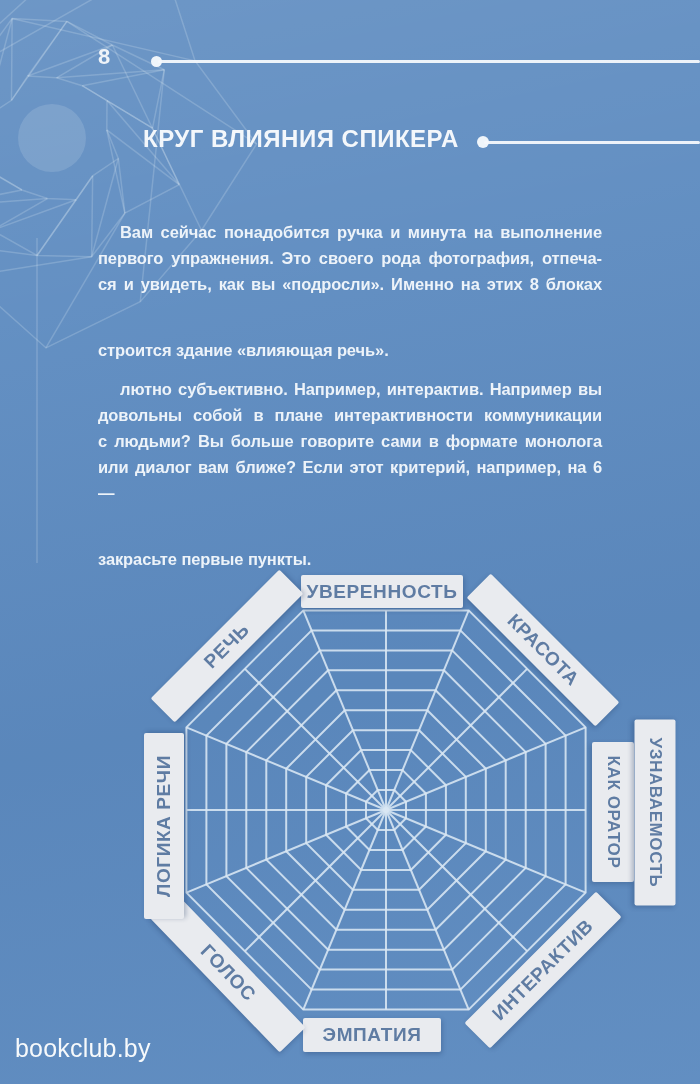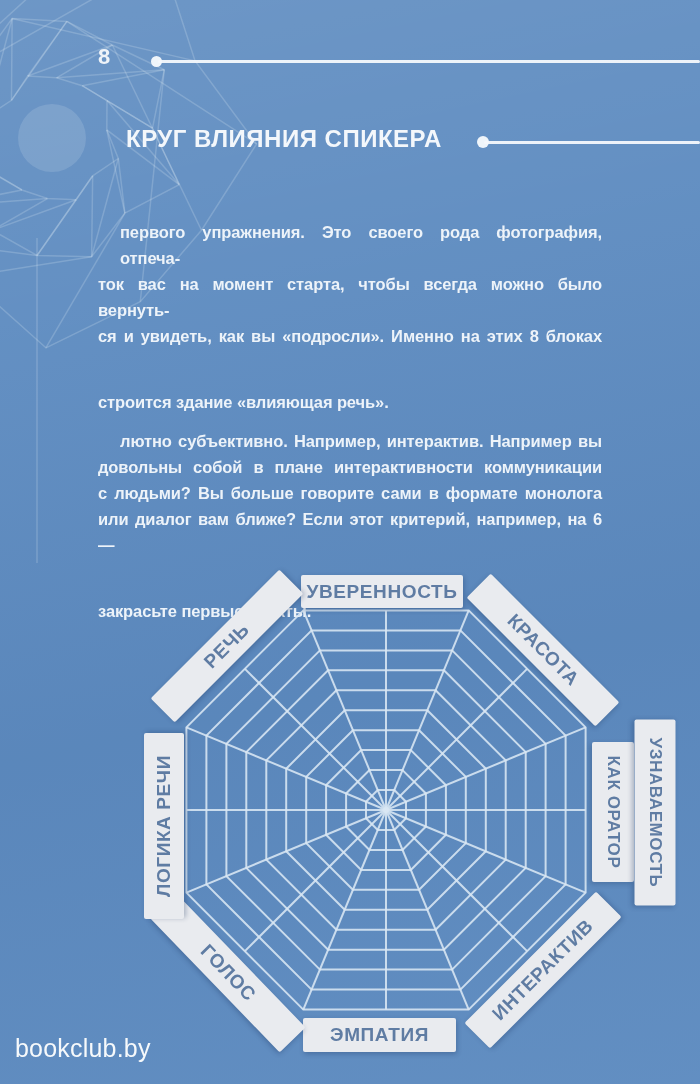--- a/index.html
+++ b/index.html
@@ -16,41 +16,41 @@
   .abs{position:absolute;}
   
   #ornament{position:absolute;left:-180px;top:-92px;width:480px;height:660px;}
   #ornament polygon,#ornament line{fill:none;stroke:rgba(235,243,250,.20);stroke-width:1.5;}
   
   .page-number{left:98px;top:44px;font-size:22px;font-weight:700;color:var(--ink);}
   .rule{position:absolute;height:3px;border-radius:2px;background:rgba(244,248,252,.95);}
   .rule-dot{position:absolute;border-radius:50%;background:rgba(244,248,252,.97);}
   #header-rule{left:158px;top:60px;width:542px;}
   #header-dot{left:151px;top:56px;width:11px;height:11px;}
-  .page-title{left:126px;top:125px;font-size:24px;font-weight:700;letter-spacing:.5px;color:#f3f7fb;white-space:nowrap;}
+  .page-title{left:143px;top:125px;font-size:24px;font-weight:700;letter-spacing:.5px;color:#f3f7fb;white-space:nowrap;}
   #title-rule{left:484px;top:141px;width:216px;}
   #title-dot{left:477px;top:136px;width:12px;height:12px;}
   
   #body-text{left:98px;top:219px;width:504px;font-size:16.5px;line-height:26px;font-weight:700;letter-spacing:-.1px;color:#edf3f9;}
   .para{margin:0 0 13px 0;}
   .para .pline{text-align:justify;text-align-last:justify;white-space:normal;}
   .para .pline:first-child{padding-left:22px;}
   .para .pline:last-child{text-align-last:left;margin-top:40px;}
   
   #web-svg{position:absolute;left:166px;top:590px;width:440px;height:440px;}
   #web-svg polygon,#web-svg line{fill:none;stroke-width:2;opacity:.88;}
   
   .tag{
     position:absolute;display:flex;align-items:center;justify-content:center;
     background:var(--banner-bg,#e9ebef);color:var(--banner-ink,#5f7ca3);
     font-weight:700;font-size:19px;letter-spacing:.6px;border-radius:2px;
     box-shadow:1px 2px 5px rgba(22,48,88,.30);white-space:nowrap;
   }
   #lbl-top{left:301px;top:575px;width:162px;height:33px;text-align:center;}
-  #lbl-bottom{left:303px;top:1018px;width:153px;height:34px;}
+  #lbl-bottom{left:303px;top:1018px;width:138px;height:34px;}
   #lbl-top-left{left:136px;top:629px;width:182px;height:34px;transform:rotate(-45deg);}
   #lbl-top-right{left:452px;top:633px;width:182px;height:34px;transform:rotate(45deg);}
   #lbl-left{left:71px;top:806px;width:186px;height:40px;transform:rotate(-90deg);}
   #lbl-right-outer{left:562px;top:792px;width:186px;height:41px;transform:rotate(90deg);font-size:17px;}
   #lbl-right-inner{left:543px;top:791px;width:140px;height:42px;transform:rotate(90deg);font-size:17px;box-shadow:2px 2px 5px rgba(22,48,88,.25);}
   #lbl-bottom-left{left:135px;top:955px;width:186px;height:36px;transform:rotate(46deg);}
   #lbl-bottom-right{left:450px;top:952px;width:186px;height:36px;transform:rotate(-45deg);}
   
   .watermark{left:15px;top:1034px;font-size:25px;font-weight:400;color:#f6f9fb;letter-spacing:.2px;}
 </style>
@@ -110,22 +110,22 @@
   <div class="abs page-number">8</div>
   <div class="rule-dot" id="header-dot"></div>
   <div class="rule" id="header-rule"></div>
 
   <div class="abs page-title">КРУГ ВЛИЯНИЯ СПИКЕРА</div>
   <div class="rule-dot" id="title-dot"></div>
   <div class="rule" id="title-rule"></div>
 
   <div class="abs" id="body-text">
       <div class="para">
+        <div class="pline">Вам сейчас понадобится ручка и минута на выполнение</div>
         <div class="pline">первого упражнения. Это своего рода фотография, отпеча-</div>
-        <div class="pline">ток вас на момент старта, чтобы всегда можно было вернуть-</div>
         <div class="pline">ся и увидеть, как вы «подросли». Именно на этих 8 блоках</div>
         <div class="pline">строится здание «влияющая речь».</div>
       </div>
       <div class="para">
         <div class="pline">лютно субъективно. Например, интерактив. Например вы</div>
         <div class="pline">довольны собой в плане интерактивности коммуникации</div>
         <div class="pline">с людьми? Вы больше говорите сами в формате монолога</div>
         <div class="pline">или диалог вам ближе? Если этот критерий, например, на 6 —</div>
         <div class="pline">закрасьте первые пункты.</div>
       </div>

